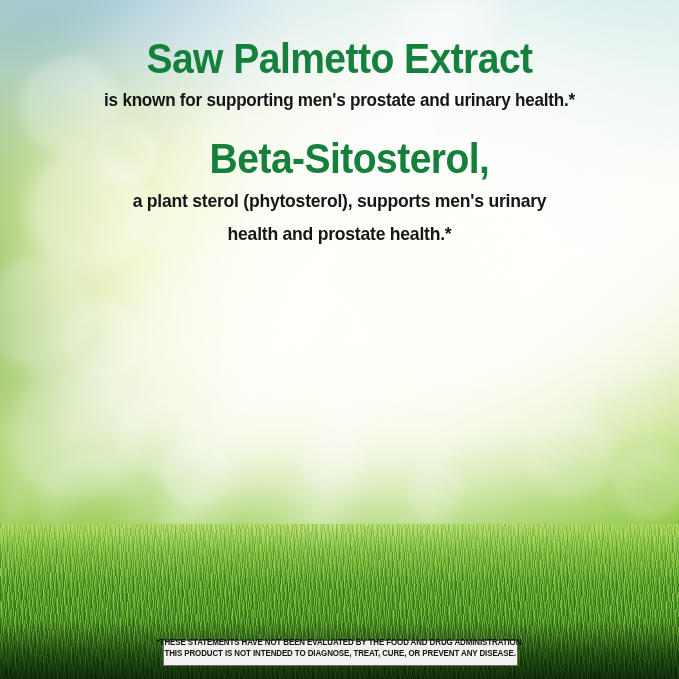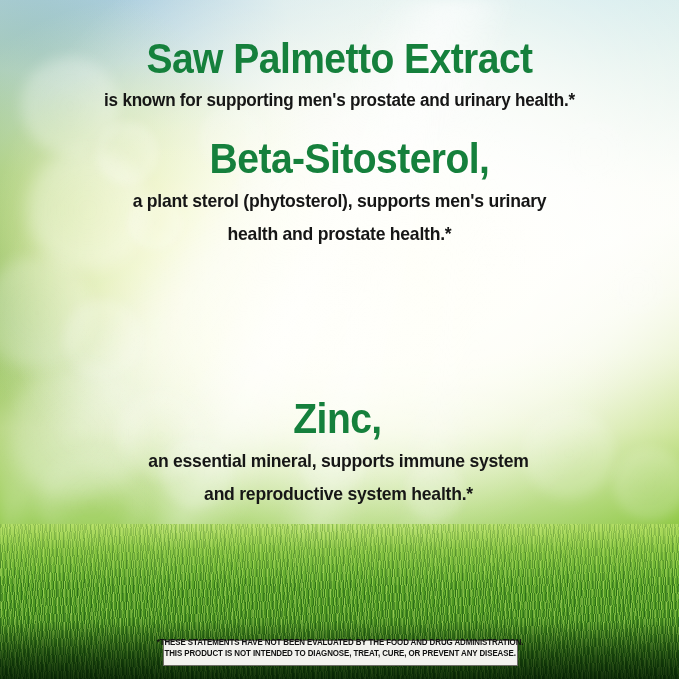--- a/index.html
+++ b/index.html
@@ -282,25 +282,20 @@
       <div class="sub">a plant sterol (phytosterol), supports men's urinary</div>
       <div class="sub">health and prostate health.*</div>
     </div>
 
     <div class="block" id="b1">
       <div class="heading">Saw Palmetto Extract</div>
       <div class="sub">is known for supporting men's prostate and urinary health.*</div>
     </div>
 
 
-    <div class="block" id="b4">
-      <div class="heading">Zinc,</div>
-      <div class="sub">an essential mineral, supports immune system</div>
-      <div class="sub">and reproductive system health.*</div>
-    </div>
 
     <div id="disclaimer">
       <div class="dl">*THESE STATEMENTS HAVE NOT BEEN EVALUATED BY THE FOOD AND DRUG ADMINISTRATION.</div>
       <div class="dl">THIS PRODUCT IS NOT INTENDED TO DIAGNOSE, TREAT, CURE, OR PREVENT ANY DISEASE.</div>
     </div>
 
   </div>
 </div>
 
 </body></html>

